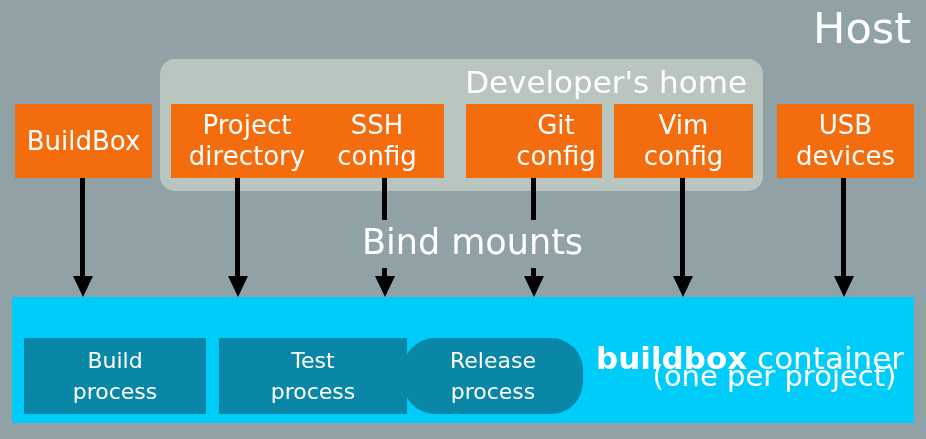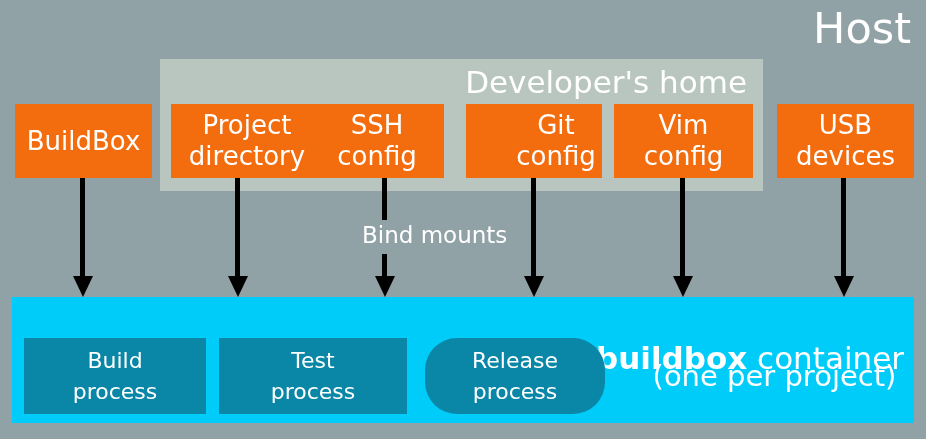--- a/index.html
+++ b/index.html
@@ -30,20 +30,21 @@
     font-size: 43px;
     line-height: 52px;
     color: var(--text);
   }
 
   
   #dev-home-panel {
     left: 160px; top: 59px;
     width: 603px; height: 132px;
     background: var(--panel);
+    border-radius: 15px;
   }
   #dev-home-label {
     position: absolute;
     top: 4px; right: 16px;
     font-size: 31px;
     line-height: 38px;
     color: var(--text);
   }
 
   
@@ -91,21 +92,21 @@
   #arrow-ssh      { left: 375px; }
   #arrow-git      { left: 524px; }
   #arrow-vim      { left: 673px; }
   #arrow-usb      { left: 834px; }
 
   
   #bind-mounts-label {
     left: 352px; top: 220px;
     padding: 2px 10px 6px 10px;
     background: var(--bg);
-    font-size: 23px;
+    font-size: 35px;
     color: var(--text);
     z-index: 4;
   }
 
   
   #container-box {
     left: 12px; top: 297px;
     width: 902px; height: 126px;
     background: var(--cyan);
     z-index: 1;
@@ -123,21 +124,21 @@
     top: 41px; height: 76px;
     background: var(--teal);
     display: flex; align-items: center; justify-content: center;
     text-align: center;
     font-size: 22px; line-height: 31px;
     color: var(--text);
     white-space: pre-line;
   }
   #proc-build   { left: 12px;  width: 182px; }
   #proc-test    { left: 207px; width: 188px; }
-  #proc-release { left: 413px; width: 180px; border-radius: 32px; }
+  #proc-release { left: 391px; width: 180px; border-radius: 32px; }
   #container-subtitle {
     position: absolute;
     left: 581px; top: 41px;
     width: 315px; height: 76px;
     display: flex; align-items: center; justify-content: center;
     font-size: 29px;
     color: var(--text);
     padding-left: 48px;
   }
 </style>

